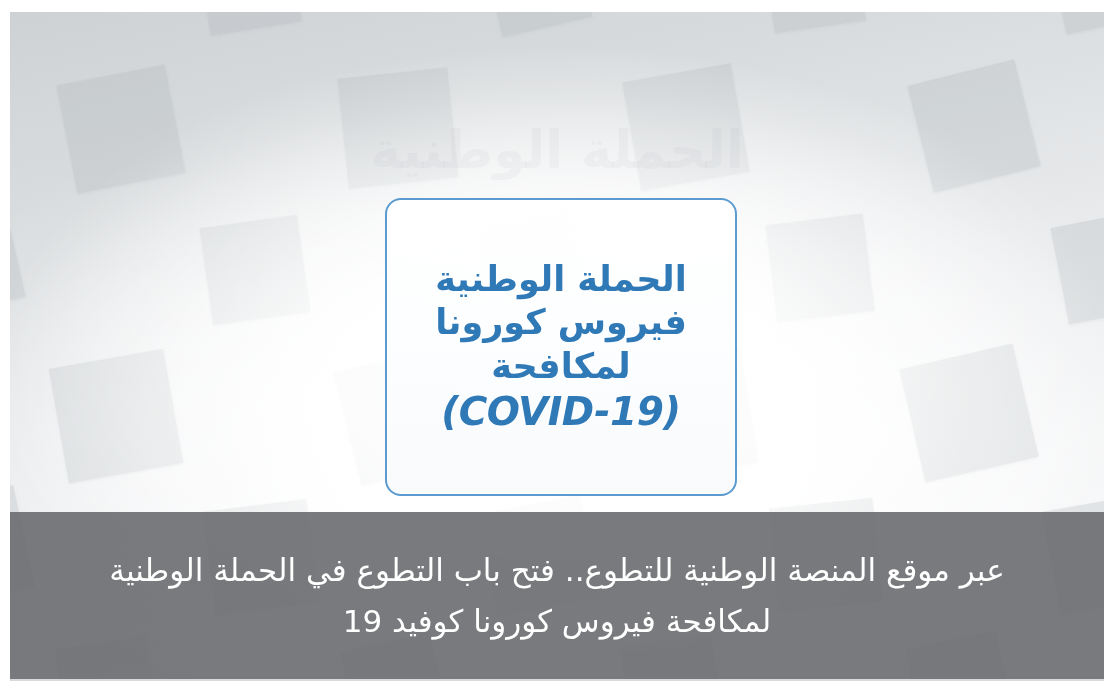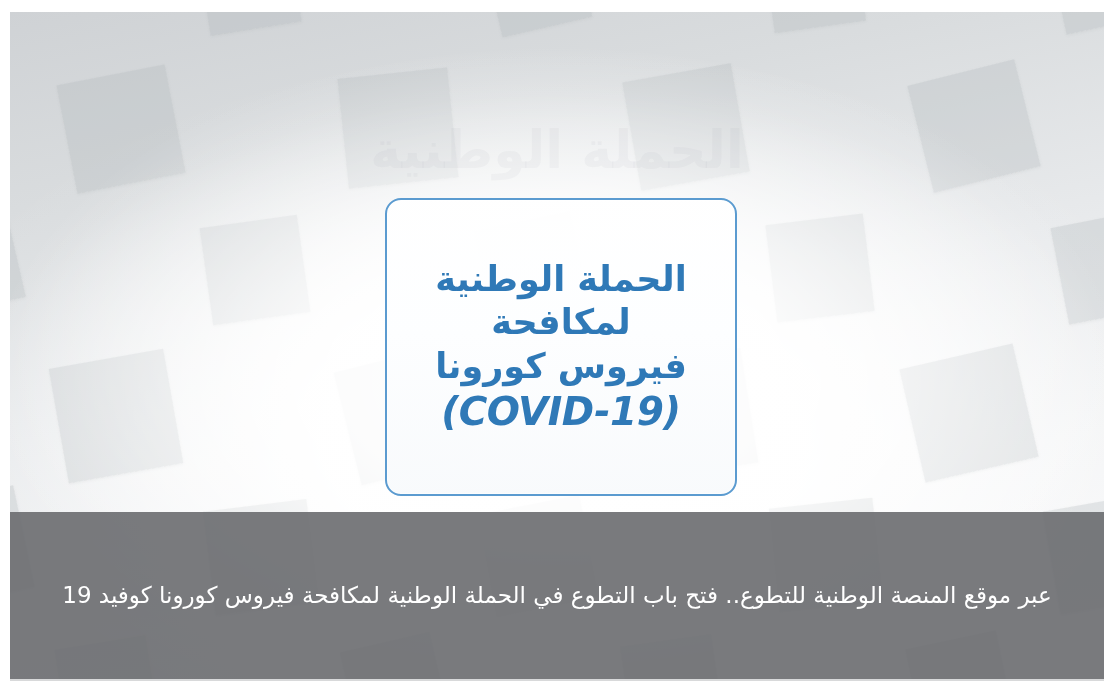--- a/index.html
+++ b/index.html
@@ -133,21 +133,21 @@
     display: flex;
     align-items: center;
     justify-content: center;
     padding: 0 26px;
     box-sizing: border-box;
   }
   .caption-text {
     direction: rtl;
     text-align: center;
     color: #ffffff;
-    font-size: 23px;
+    font-size: 31px;
     line-height: 1.62;
     letter-spacing: 0.2px;
     max-width: 1000px;
   }
 
   
   .bottom-hairline {
     position: absolute;
     left: 0;
     right: 0;
@@ -194,22 +194,22 @@
         <div class="sq" style="left: 676px; top: 688px; width: 92px; height: 92px; transform: rotate(-8deg);"></div>
         <div class="sq" style="left: 964px; top: 687px; width: 92px; height: 92px; transform: rotate(-12deg);"></div>
       </div>
 
     <div class="bg-veil"></div>
 
     <div class="watermark">الحملة الوطنية</div>
 
     <div class="logo-card">
       <div class="logo-line l1">الحملة الوطنية</div>
+      <div class="logo-line l3">فيروس كورونا</div>
       <div class="logo-line l2">لمكافحة</div>
-      <div class="logo-line l3">فيروس كورونا</div>
       <div class="logo-line l4">(COVID-19)</div>
     </div>
 
     <div class="caption-bar">
       <div class="caption-text">عبر موقع المنصة الوطنية للتطوع.. فتح باب التطوع في الحملة الوطنية لمكافحة فيروس كورونا كوفيد 19</div>
     </div>
 
     <div class="bottom-hairline"></div>
 
   </div>

